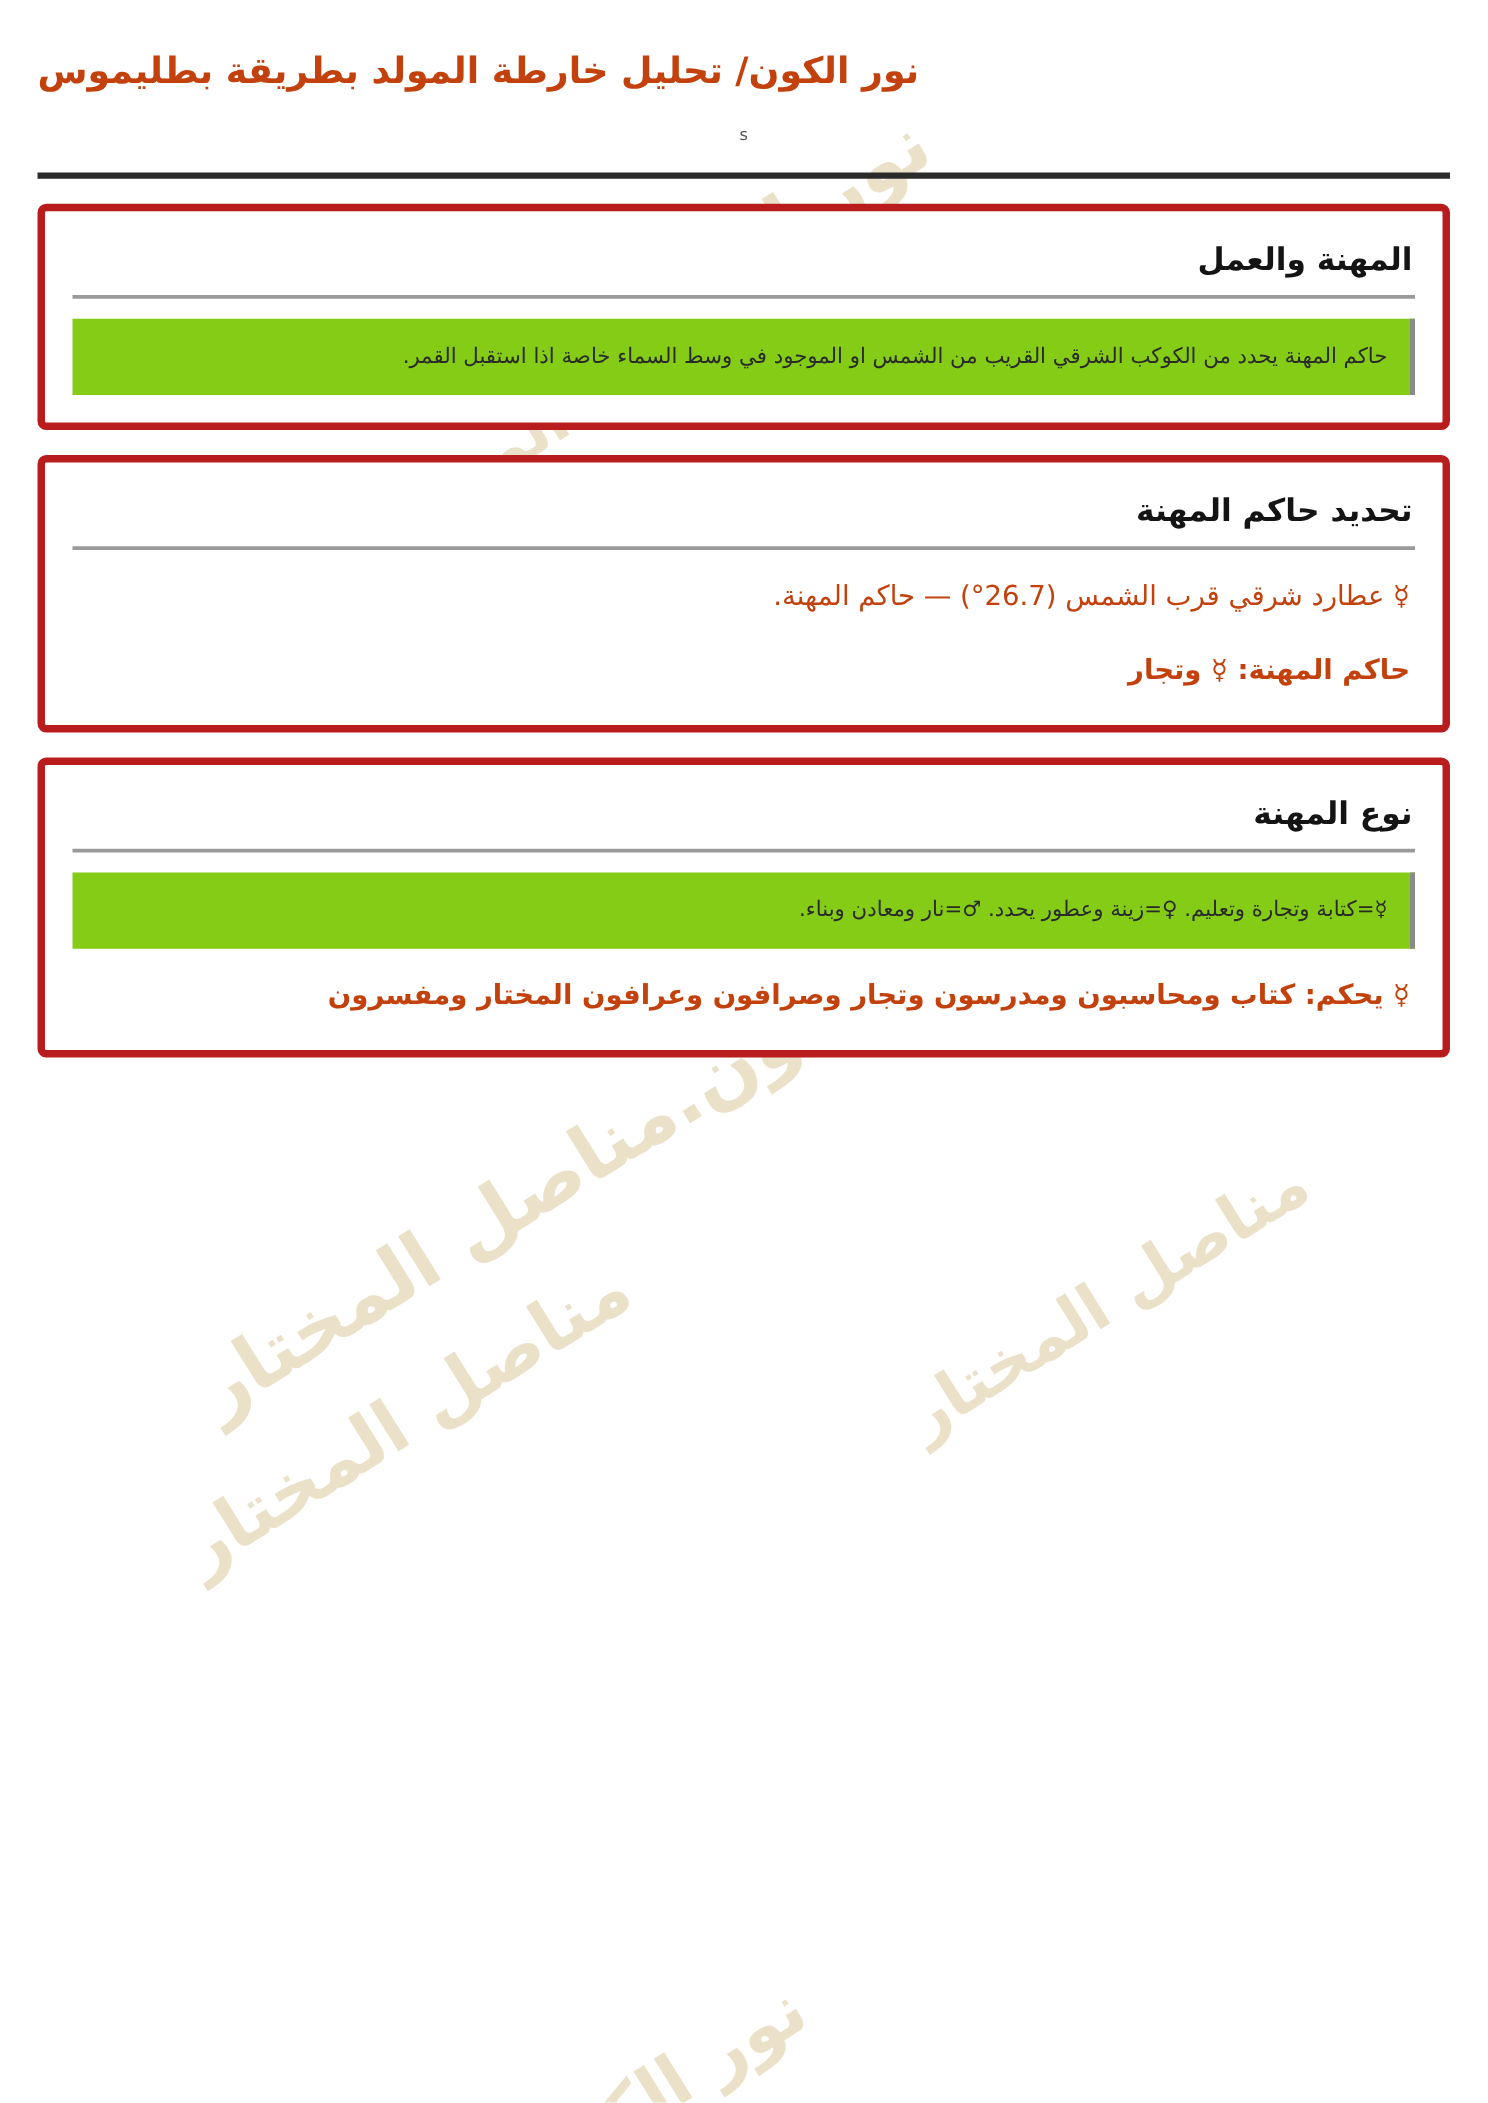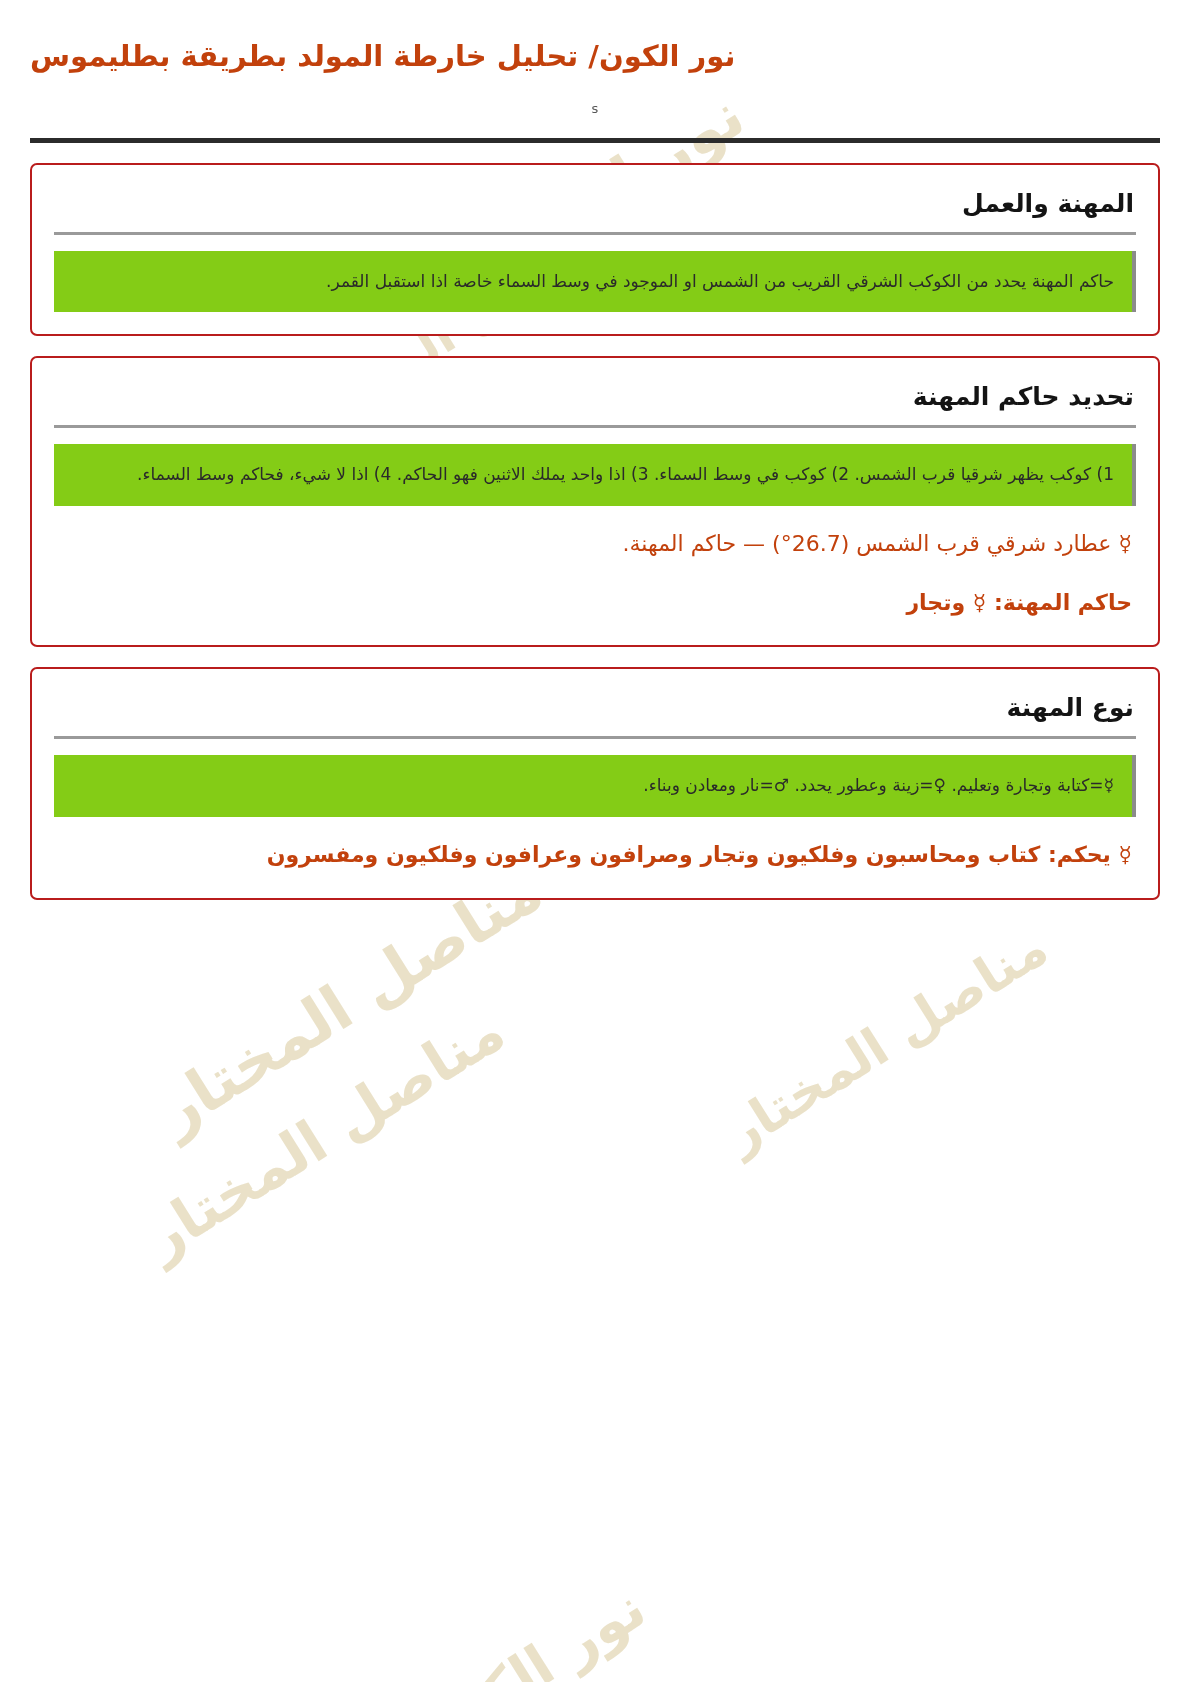--- a/index.html
+++ b/index.html
@@ -64,21 +64,21 @@
     direction: ltr;
   }
   .title-rule {
     height: 5px;
     background: #2b2b2b;
     margin: 22px 0 0 0;
   }
 
   
   .card {
-    border: 2px solid #b91c1c;
+    border: 6px solid #b91c1c;
     border-radius: 7px;
     background: #ffffff;
     margin-top: 20px;
     padding: 18px 22px 22px 22px;
     box-sizing: border-box;
   }
   .card-title {
     text-align: right;
     font-size: 25px;
     font-weight: 700;
@@ -129,25 +129,24 @@
 
   <section class="card">
     <div class="card-title">المهنة والعمل</div>
     <div class="card-rule"></div>
     <div class="quote">حاكم المهنة يحدد من الكوكب الشرقي القريب من الشمس او الموجود في وسط السماء خاصة اذا استقبل القمر.</div>
   </section>
 
   <section class="card">
     <div class="card-title">تحديد حاكم المهنة</div>
     <div class="card-rule"></div>
-    <div class="quote">1) كوكب يظهر شرقيا قرب الشمس. 2) كوكب في وسط السماء. 3) اذا واحد يملك الاثنين فهو الحاكم. 4) اذا لا شيء، فحاكم وسط السماء.</div>
     <div class="para">☿ عطارد شرقي قرب الشمس (26.7°) — حاكم المهنة.</div>
     <div class="para bold">حاكم المهنة: ☿ وتجار</div>
   </section>
 
   <section class="card">
     <div class="card-title">نوع المهنة</div>
     <div class="card-rule"></div>
     <div class="quote">☿=كتابة وتجارة وتعليم. ♀=زينة وعطور يحدد. ♂=نار ومعادن وبناء.</div>
-    <div class="para bold">☿ يحكم: كتاب ومحاسبون وفلكيون وتجار وصرافون وعرافون وفلكيون ومفسرون</div>
+    <div class="para bold">☿ يحكم: كتاب ومحاسبون ومدرسون وتجار وصرافون وعرافون المختار ومفسرون</div>
   </section>
 
 </div>
 
 </body></html>

